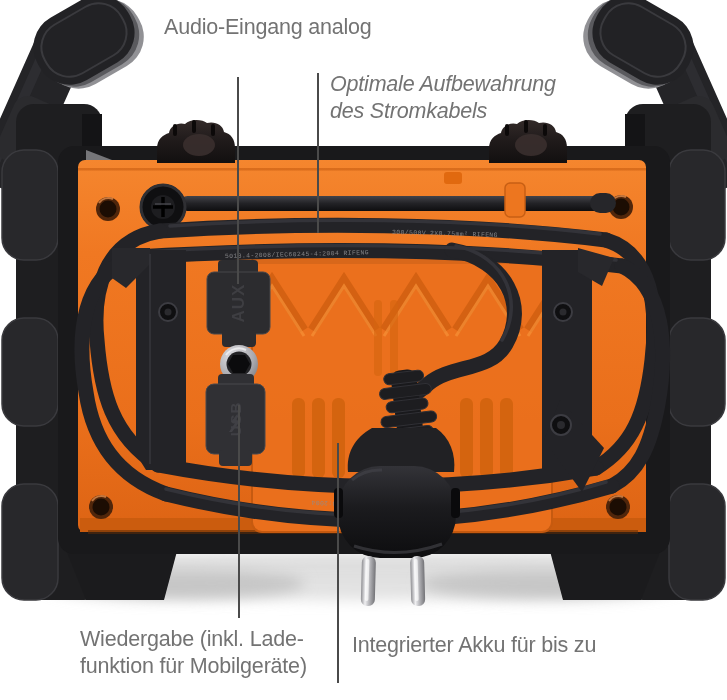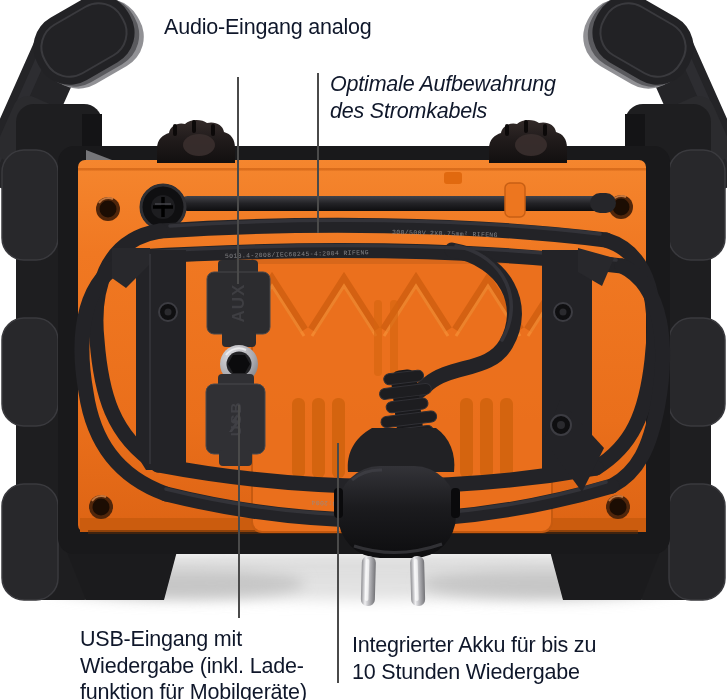--- a/index.html
+++ b/index.html
@@ -6,21 +6,21 @@
   .stage{
     position:relative;
     width:727px;height:700px;
     background:#ffffff;
     overflow:hidden;
     font-family:"Liberation Sans", sans-serif;
   }
   .stage svg{position:absolute;left:0;top:0;}
   .anno{
     position:absolute;
-    color:#0f172a;
+    color:#737373;
     font-size:21.5px;
     line-height:26.5px;
     font-weight:400;
     letter-spacing:-0.2px;
     white-space:nowrap;
   }
   .anno-line{
     position:absolute;
     width:1.5px;
     background:#4a4a4a;
@@ -320,23 +320,21 @@
   <div class="anno" style="left:164px;top:14px;">
     <div>Audio-Eingang analog</div>
   </div>
 
   <div class="anno" style="left:330px;top:71px;font-style:italic;">
     <div>Optimale Aufbewahrung</div>
     <div>des Stromkabels</div>
   </div>
 
   <div class="anno" style="left:80px;top:626px;">
-    <div>USB-Eingang mit</div>
     <div>Wiedergabe (inkl. Lade-</div>
     <div>funktion für Mobilgeräte)</div>
   </div>
 
   <div class="anno" style="left:352px;top:632px;">
     <div>Integrierter Akku für bis zu</div>
-    <div>10 Stunden Wiedergabe</div>
   </div>
 
 </div>
 
 </body></html>

